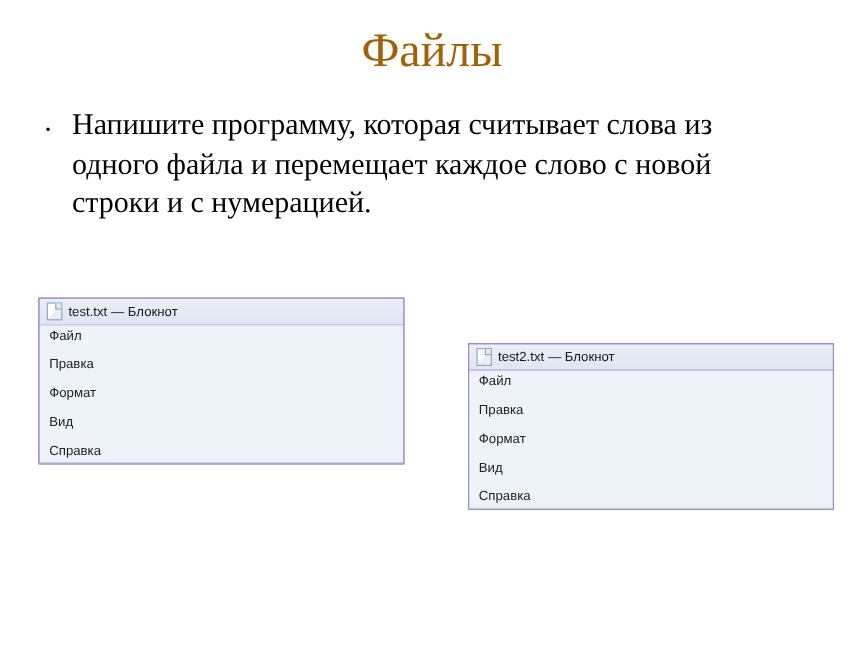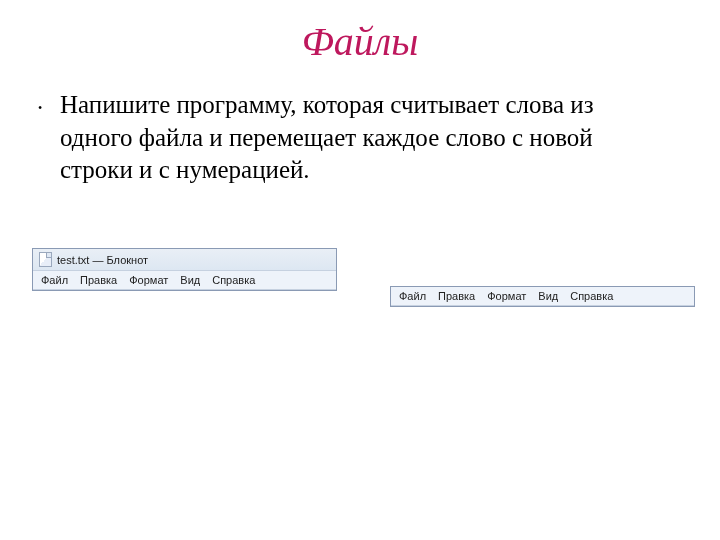--- a/index.html
+++ b/index.html
@@ -7,24 +7,23 @@
       width: 720px;
       height: 540px;
       font-family: Georgia, 'Times New Roman', serif;
       background: #ffffff;
       position: relative;
       overflow: hidden;
     }
     .slide-title {
       text-align: center;
       font-size: 40px;
-      color: #be185d;
+      color: #a16207;
       padding-top: 18px;
       font-weight: normal;
-      font-style: italic;
     }
     .body-text {
       padding: 24px 50px 0 60px;
       font-size: 25px;
       color: #000;
       line-height: 1.3;
       position: relative;
     }
     .bullet {
       position: absolute;
@@ -67,20 +66,21 @@
       border-bottom: 1px solid #9aa8bd;
     }
     .menubar {
       padding: 3px 8px;
       display: flex;
       gap: 12px;
       font-size: 11px;
       color: #222;
       background: #eef3fa;
       border-bottom: 1px solid #c6d1e0;
+      flex-direction: column;
     }
     .menubar span { cursor: default; }
     .content-area {
       font-family: "Courier New", monospace;
       font-size: 12px;
       color: #111;
       padding: 4px 6px;
       white-space: pre;
       line-height: 1.35;
     }
@@ -113,20 +113,24 @@
   <div class="menubar">
     <span>Файл</span>
     <span>Правка</span>
     <span>Формат</span>
     <span>Вид</span>
     <span>Справка</span>
   </div>
 </div>
 
 <div id="np2" class="notepad-window">
+  <div class="titlebar">
+    <span class="window-icon"></span>
+    <span>test2.txt — Блокнот</span>
+  </div>
   <div class="menubar">
     <span>Файл</span>
     <span>Правка</span>
     <span>Формат</span>
     <span>Вид</span>
     <span>Справка</span>
   </div>
 </div>
 
 </body></html>

